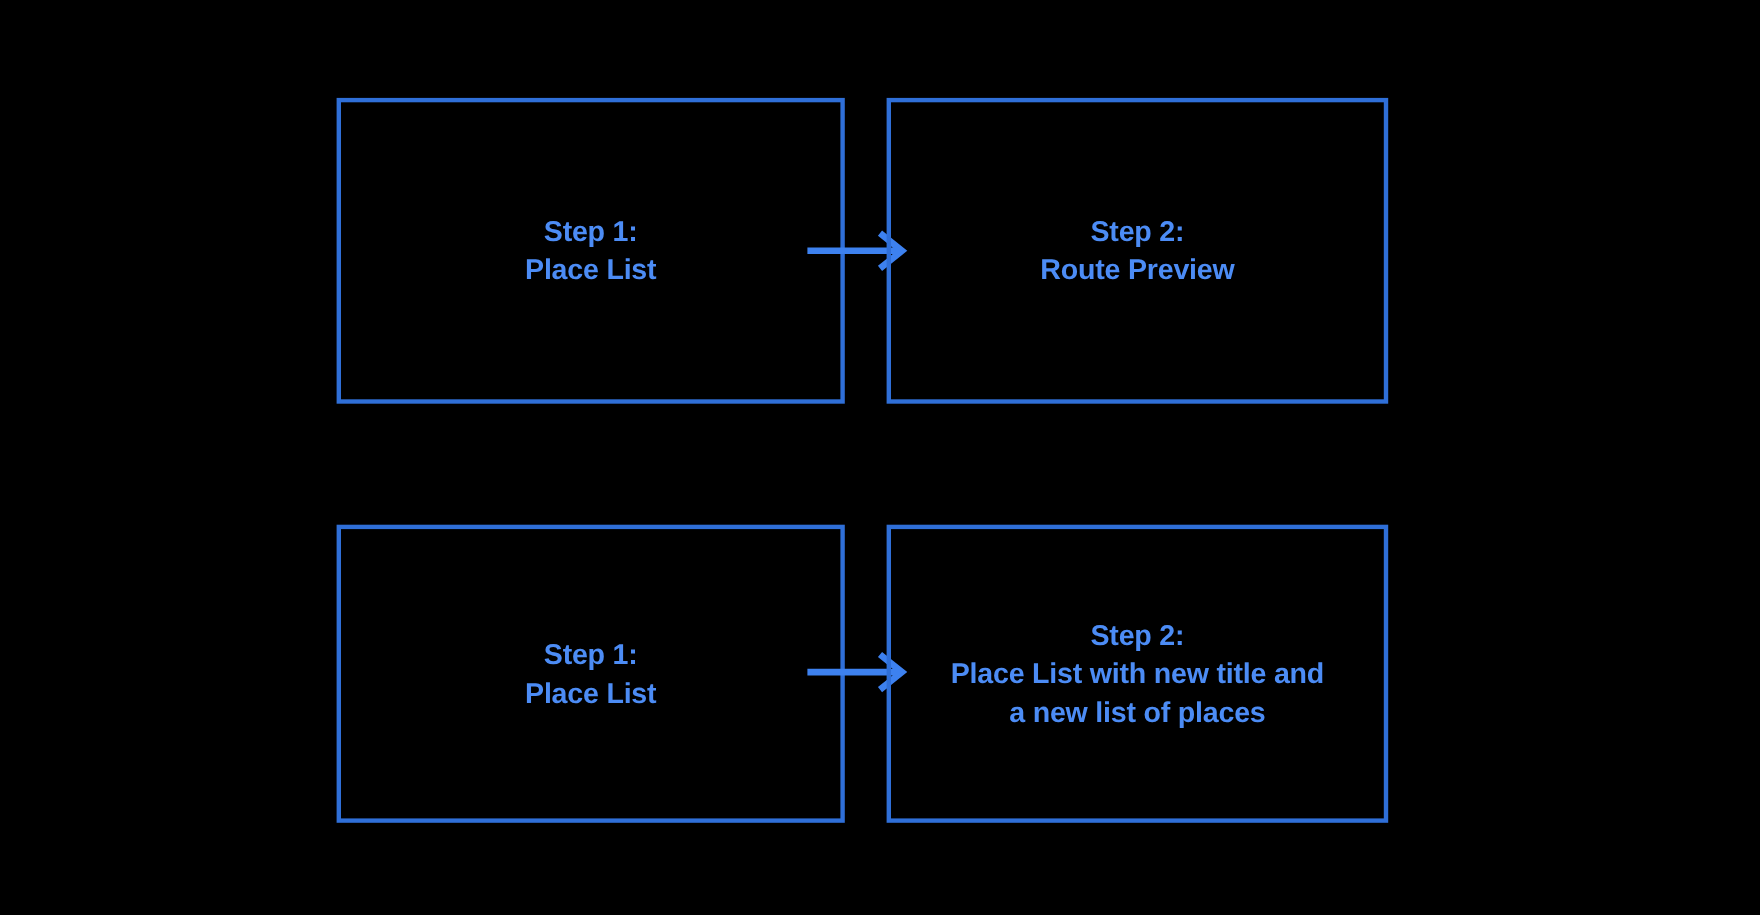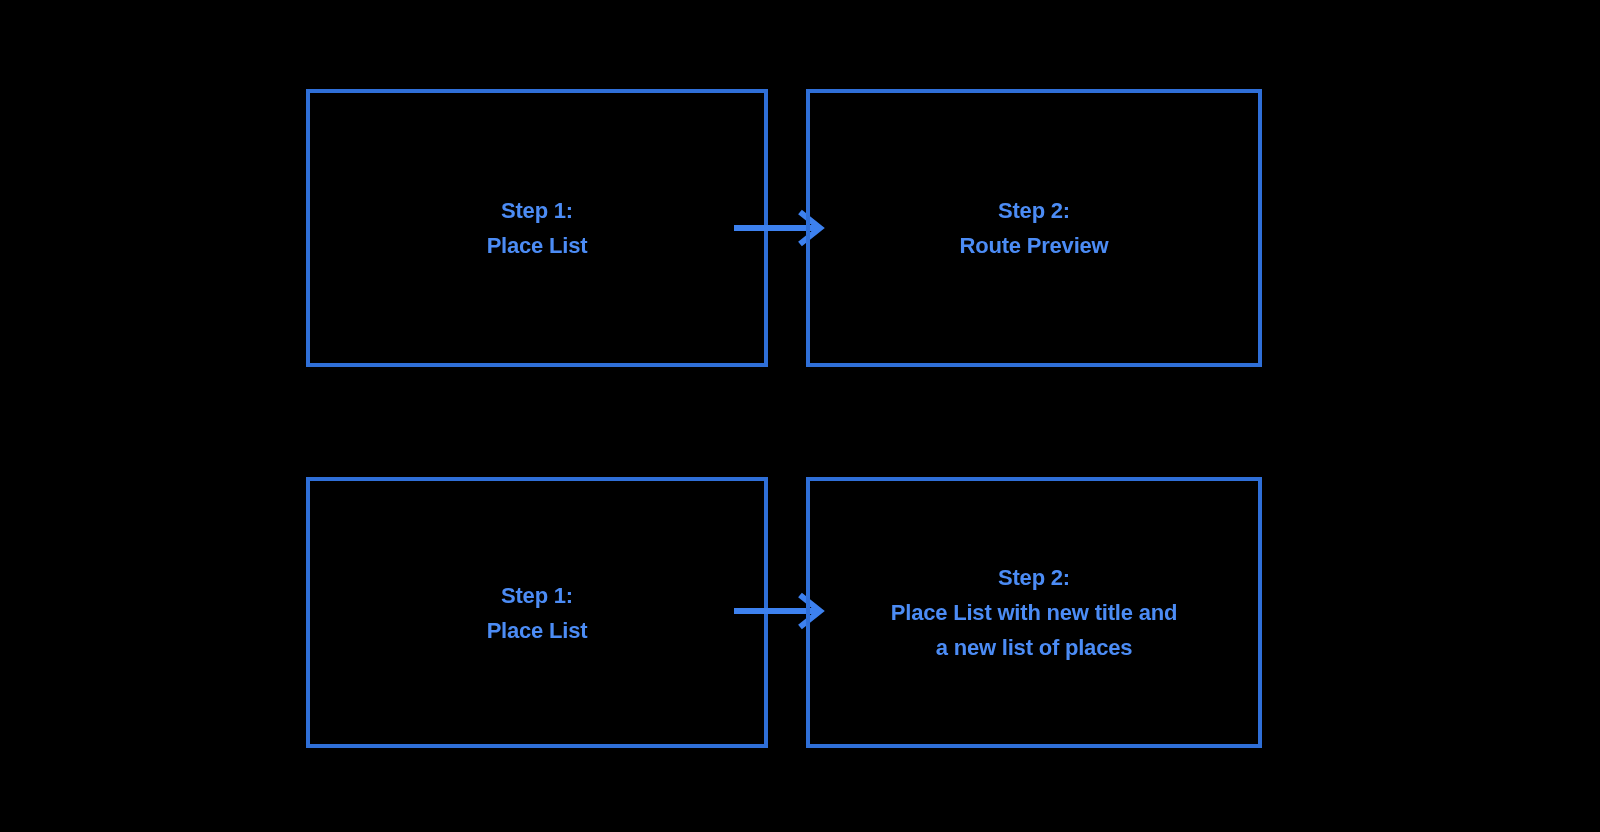--- a/index.html
+++ b/index.html
@@ -26,21 +26,21 @@
     background: transparent;
     display: flex;
     align-items: center;
     justify-content: center;
     text-align: center;
   }
   .box-label {
     color: #4c8cf5;
     font-family: "Liberation Sans", sans-serif;
     font-weight: bold;
-    font-size: 22px;
+    font-size: 26px;
     line-height: 35px;
     letter-spacing: -0.2px;
     white-space: pre-line;
     text-align: center;
     padding: 0 10px;
   }
   .arrow {
     position: absolute;
     height: 40px;
     pointer-events: none;

